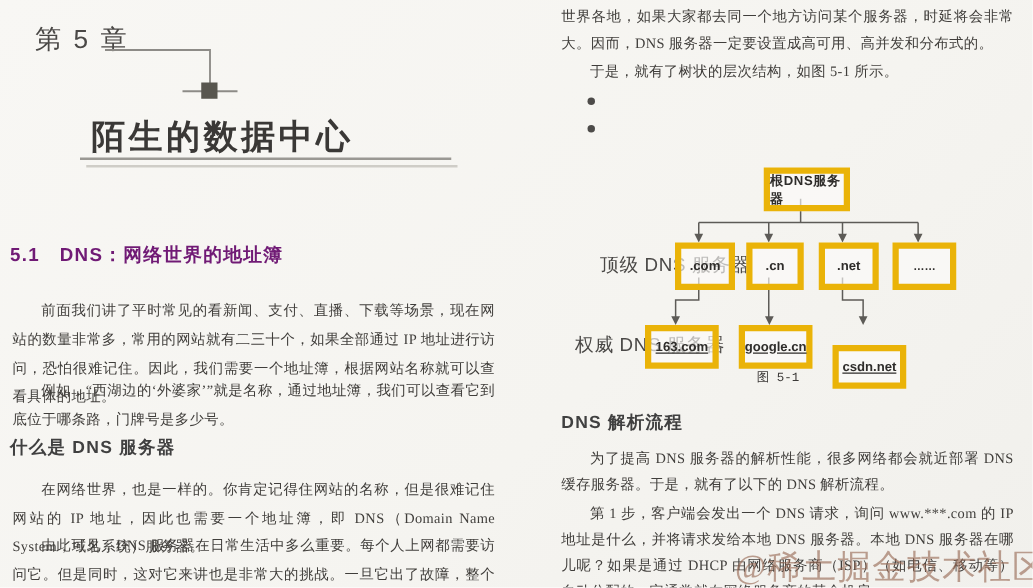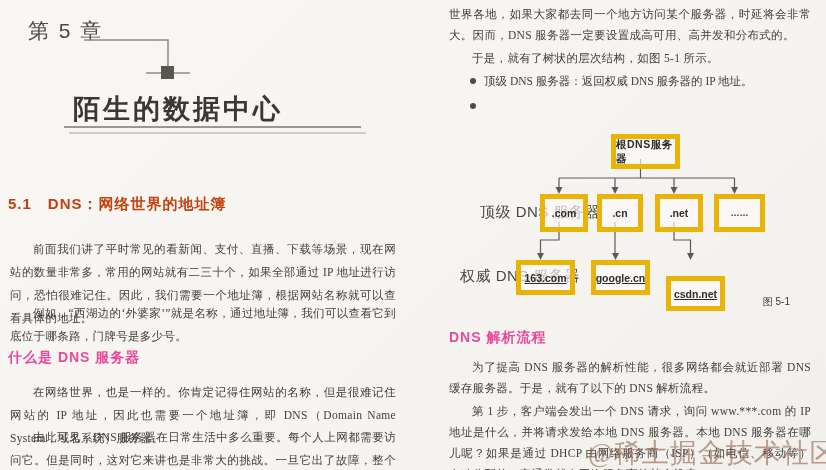--- a/index.html
+++ b/index.html
@@ -18,25 +18,25 @@
   }
   .chapter-decor{left:0;top:0;pointer-events:none;}
   .chapter-title{
     left:73px;top:91px;font-family:"Liberation Sans","DejaVu Sans",sans-serif;
     font-size:27px;font-weight:700;letter-spacing:3px;color:#3a3836;
   }
   .rule1{left:64px;top:126px;width:297px;height:2px;background:#9a9893;}
   .rule2{left:69px;top:132px;width:297px;height:2px;background:#cfcdc7;}
   .h-section{
     left:8px;top:195px;font-family:"Liberation Sans","DejaVu Sans",sans-serif;
-    font-size:15px;font-weight:700;color:#c2410c;letter-spacing:1px;
+    font-size:15px;font-weight:700;color:#701a75;letter-spacing:1px;
   }
   .h-sub{
     font-family:"Liberation Sans","DejaVu Sans",sans-serif;
-    font-size:14px;font-weight:700;color:#ec4899;letter-spacing:1px;
+    font-size:14px;font-weight:700;color:#404040;letter-spacing:1px;
   }
   .para{
     font-size:11.5px;line-height:23px;text-align:justify;
     text-indent:2em;color:#403e3b;letter-spacing:.3px;
   }
   .para.cont{text-indent:0;}
   .lcol-p{width:386px;left:10px;}
   
   .rcol-p{width:362px;left:449px;line-height:21px;}
   .bullets{left:470px;top:72px;width:345px;font-size:11.5px;color:#403e3b;}
@@ -50,22 +50,22 @@
     font-family:"Liberation Sans","DejaVu Sans",sans-serif;color:#2f2d2b;
   }
   .nbox.root{font-size:10.5px;font-weight:700;letter-spacing:.5px;}
   .nbox.t2{font-size:10.5px;font-weight:700;}
   .nbox.t3{font-size:10.5px;font-weight:700;text-decoration:underline;}
   .tier-label{
     position:absolute;font-family:"Liberation Sans","DejaVu Sans",sans-serif;
     font-size:15px;color:#4a4846;white-space:nowrap;letter-spacing:.5px;
   }
   .fig-caption{
-    position:absolute;left:0;right:10px;top:165px;text-align:right;
-    font-family:Liberation Sans, sans-serif;
+    position:absolute;left:0;right:10px;top:165px;text-align:center;
+    font-family:Liberation Mono, monospace;
     font-size:10px;color:#3c3a38;
   }
   .fig-lines{position:absolute;left:0;top:0;}
   
   .watermark{
     left:588px;top:435px;font-size:27px;letter-spacing:1px;
     font-family:"Liberation Serif","DejaVu Serif",serif;
     color:rgba(150,103,82,.62);white-space:nowrap;
   }
 </style>
@@ -91,21 +91,20 @@
 <div class="abs h-sub" style="left:8px;top:349px">什么是 DNS 服务器</div>
 <div class="abs para lcol-p" style="top:381px">在网络世界，也是一样的。你肯定记得住网站的名称，但是很难记住网站的 IP 地址，因此也需要一个地址簿，即 DNS（Domain Name System，域名系统）服务器。</div>
 <div class="abs para lcol-p" style="top:426px">由此可见，DNS 服务器在日常生活中多么重要。每个人上网都需要访问它。但是同时，这对它来讲也是非常大的挑战。一旦它出了故障，整个互联网都将瘫痪。另外，上网的人分布在</div>
 
 <div class="abs para cont rcol-p" style="top:4px">世界各地，如果大家都去同一个地方访问某个服务器，时延将会非常大。因而，DNS 服务器一定要设置成高可用、高并发和分布式的。</div>
 <div class="abs para rcol-p" style="top:48px">于是，就有了树状的层次结构，如图 5-1 所示。</div>
 
 <div class="abs bullets">
   <div class="bullet-row">
     <span class="dot"></span>
-    <span>顶级 DNS 服务器：返回权威 DNS 服务器的 IP 地址。</span>
   </div>
   <div class="bullet-row">
     <span class="dot"></span>
   </div>
 </div>
 
 <div class="abs figure">
   <svg class="fig-lines" width="345" height="185" viewBox="0 0 345 185">
     <g stroke="#5d5b57" stroke-width="1.2" fill="none">
       <path d="M185.5,29 V48"></path>

